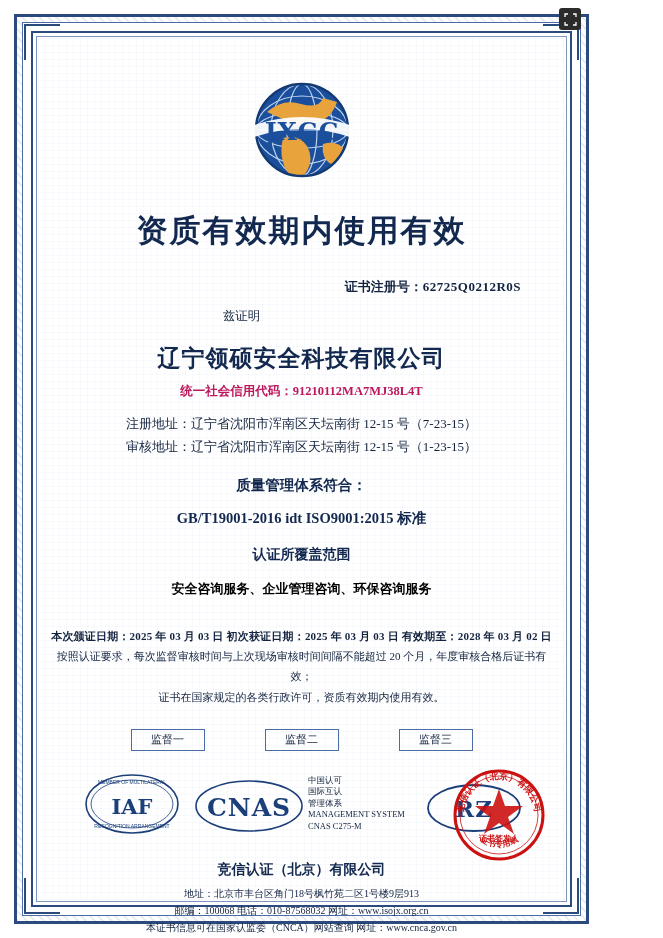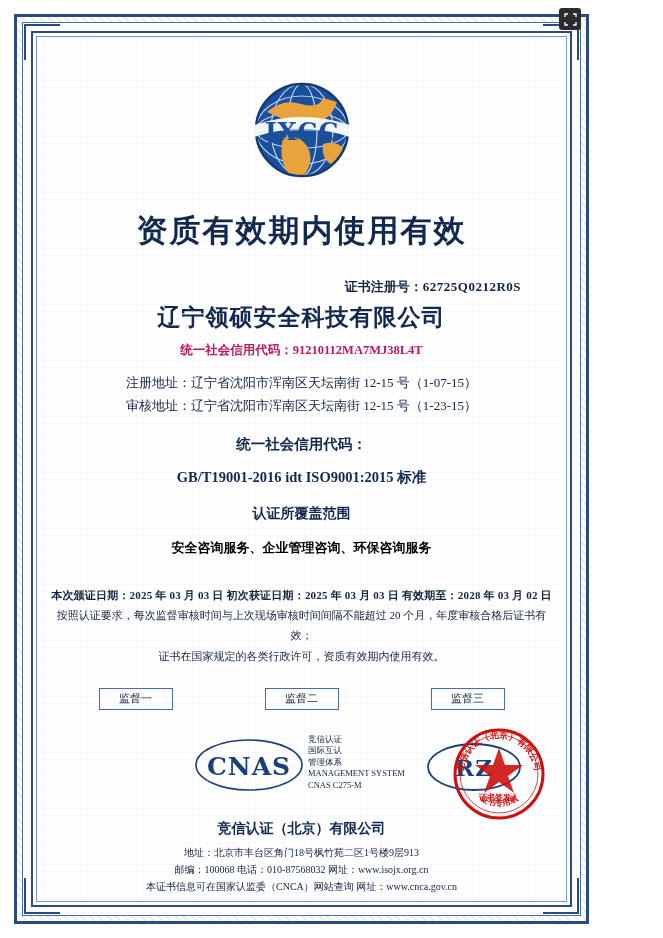--- a/index.html
+++ b/index.html
@@ -137,21 +137,21 @@
 
   .hereby {
     margin-top: 12px;
     font-size: 12.5px;
     color: #13233f;
     text-align: center;
     padding-right: 120px;
   }
 
   .company {
-    margin-top: 6px;
+    margin-top: 18px;
     font-size: 23px;
     font-weight: bold;
     color: #12284f;
     letter-spacing: 1px;
   }
 
   .credit {
     margin-top: 9px;
     font-size: 12.5px;
     font-weight: bold;
@@ -197,21 +197,21 @@
     line-height: 1.85;
     text-align: center;
   }
   .dates .line1 { letter-spacing: 0.2px; font-weight: bold; }
 
   
   .sup-row {
     margin-top: 22px;
     display: flex;
     justify-content: center;
-    gap: 92px;
+    gap: 60px;
   }
   .sup-box {
     width: 72px;
     height: 20px;
     border: 1px solid #4a6da5;
     font-size: 11px;
     color: #13233f;
     display: flex;
     align-items: center;
     justify-content: center;
@@ -305,60 +305,70 @@
         <text x="75" y="72" text-anchor="middle" font-family="'DejaVu Serif', serif" font-size="25" font-weight="bold" fill="#1b4f9c" letter-spacing="1">JXCC</text>
       </svg>
     </div>
 
     <div class="cert-title">资质有效期内使用有效</div>
 
     <div class="regno-row">
       <span>证书注册号：</span><span class="num">62725Q0212R0S</span>
     </div>
 
+    <div class="hereby">兹证明</div>
 
     <div class="company">辽宁领硕安全科技有限公司</div>
 
     <div class="credit">统一社会信用代码：91210112MA7MJ38L4T</div>
 
     <div class="addr">
-      <div>注册地址：辽宁省沈阳市浑南区天坛南街 12-15 号（1-07-15）</div>
+      <div>注册地址：辽宁省沈阳市浑南区天坛南街 12-15 号（7-23-15）</div>
       <div>审核地址：辽宁省沈阳市浑南区天坛南街 12-15 号（1-23-15）</div>
     </div>
 
-    <div class="conform">统一社会信用代码：</div>
+    <div class="conform">质量管理体系符合：</div>
     <div class="standard">GB/T19001-2016 idt ISO9001:2015 标准</div>
 
     <div class="scope-title">认证所覆盖范围</div>
     <div class="scope-body">安全咨询服务、企业管理咨询、环保咨询服务</div>
 
     <div class="dates">
       <div class="line1">本次颁证日期：2025 年 03 月 03 日    初次获证日期：2025 年 03 月 03 日    有效期至：2028 年 03 月 02 日</div>
       <div>按照认证要求，每次监督审核时间与上次现场审核时间间隔不能超过 20 个月，年度审核合格后证书有效；</div>
       <div>证书在国家规定的各类行政许可，资质有效期内使用有效。</div>
     </div>
 
     <div class="sup-row">
       <div class="sup-box">监督一</div>
       <div class="sup-box">监督二</div>
       <div class="sup-box">监督三</div>
     </div>
 
     <div class="marks">
 
+      <div class="mark iaf">
+        <svg width="96" height="62" viewBox="0 0 96 62" aria-hidden="true">
+          <ellipse cx="48" cy="31" rx="46" ry="29" fill="none" stroke="#1b3f79" stroke-width="1.6"></ellipse>
+          <ellipse cx="48" cy="31" rx="41" ry="24" fill="none" stroke="#1b3f79" stroke-width="0.8"></ellipse>
+          <text x="48" y="41" text-anchor="middle" font-family="'DejaVu Serif', serif" font-size="21" font-weight="bold" fill="#1b3f79">IAF</text>
+          <text x="48" y="11" text-anchor="middle" font-family="'Liberation Sans', sans-serif" font-size="5" fill="#1b3f79">MEMBER OF MULTILATERAL</text>
+          <text x="48" y="55" text-anchor="middle" font-family="'Liberation Sans', sans-serif" font-size="5" fill="#1b3f79">RECOGNITION ARRANGEMENT</text>
+        </svg>
+      </div>
 
       <div class="mark cnas">
         <svg width="110" height="54" viewBox="0 0 110 54" aria-hidden="true">
           <ellipse cx="55" cy="27" rx="53" ry="25" fill="none" stroke="#1b3f79" stroke-width="1.6"></ellipse>
           <text x="55" y="37" text-anchor="middle" font-family="'DejaVu Serif', serif" font-size="25" font-weight="bold" fill="#1b3f79" letter-spacing="1">CNAS</text>
         </svg>
       </div>
 
       <div class="cnas-text">
-        <div>竞信认证</div>
+        <div>中国认可</div>
         <div>国际互认</div>
         <div>管理体系</div>
         <div>MANAGEMENT SYSTEM</div>
         <div>CNAS C275-M</div>
       </div>
 
       <div class="mark rz">
         <svg width="96" height="50" viewBox="0 0 96 50" aria-hidden="true">
           <ellipse cx="48" cy="25" rx="46" ry="23" fill="none" stroke="#1b3f79" stroke-width="1.8"></ellipse>
           <text x="48" y="34" text-anchor="middle" font-family="'DejaVu Serif', serif" font-size="23" font-weight="bold" fill="#1b3f79" letter-spacing="1">RZ</text>

